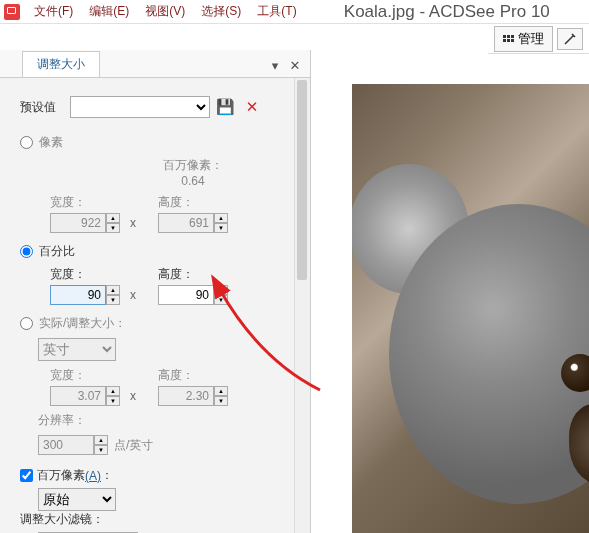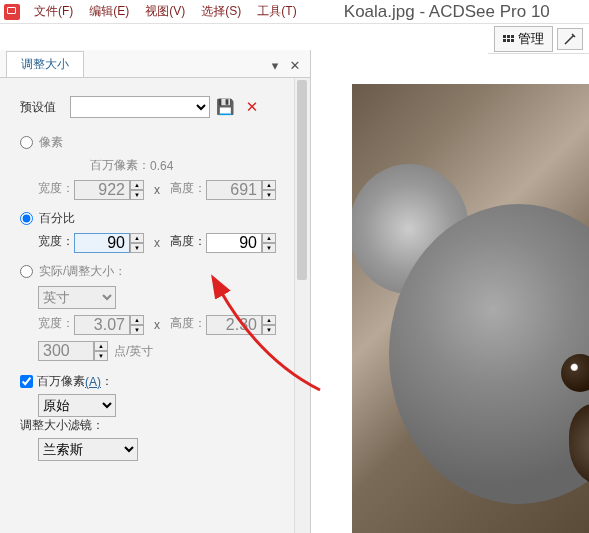--- a/index.html
+++ b/index.html
@@ -7,41 +7,41 @@
   .menubar { height: 24px; background: #fff; display: flex; align-items: center; border-bottom: 1px solid #e0e0e0; padding-left: 4px; }
   .app-icon { width: 16px; height: 16px; background: #e23c3c; border-radius: 2px; margin-right: 6px; position: relative; }
   .app-icon::after { content: ""; position: absolute; top: 3px; left: 3px; width: 7px; height: 5px; border: 1px solid #fff; border-radius: 1px; }
   .menu-item { padding: 3px 8px; cursor: default; color: #7f1d1d; }
   .title-text { flex: 1; text-align: center; color: #555; font-size: 17px; }
   .toolbar-right { position: absolute; right: 0; top: 24px; height: 30px; display: flex; align-items: center; gap: 4px; background: #fff; border-bottom: 1px solid #ddd; padding: 0 6px; }
   .tb-btn { border: 1px solid #bbb; background: #f7f7f7; padding: 3px 8px; display: flex; align-items: center; gap: 4px; cursor: pointer; font-size: 13px; }
   .grid-icon { display: grid; grid-template-columns: repeat(3,3px); grid-template-rows: repeat(2,3px); gap: 1px; }
   .grid-icon span { background: #333; }
   .side-panel { position: absolute; left: 0; top: 50px; width: 311px; height: 483px; background: #f3f3f3; border-right: 1px solid #ccc; }
-  .tab-row { height: 28px; background: #f8f8f8; border-bottom: 1px solid #ccc; display: flex; align-items: flex-end; padding-left: 6px; }
+  .tab-row { height: 28px; background: #f8f8f8; border-bottom: 1px solid #ccc; display: flex; align-items: flex-end; padding-left: 22px; }
   .tab { background: #fff; border: 1px solid #ccc; border-bottom: none; padding: 4px 14px; color: #2a6496; font-size: 12px; cursor: pointer; }
   .tab-controls { margin-left: auto; display: flex; gap: 2px; padding-right: 6px; padding-bottom: 3px; }
   .tab-controls button { background: none; border: none; width: 18px; height: 18px; cursor: pointer; font-size: 13px; color: #555; }
   .panel-body { padding: 10px 14px 10px 20px; color: #333; }
   .preset-row { display: flex; align-items: center; margin: 8px 0 16px; }
   .preset-label { width: 50px; }
   .preset-select { width: 140px; height: 22px; border: 1px solid #aaa; background: #fff; }
   .save-icon, .del-icon { width: 20px; height: 20px; margin-left: 6px; cursor: pointer; display: flex; align-items: center; justify-content: center; font-size: 15px; }
   .save-icon { color: #2a6fbf; }
   .del-icon { color: #d22; }
   .section { margin-bottom: 10px; }
   .radio-row { display: flex; align-items: center; margin-bottom: 6px; }
   .radio-row input[type=radio] { margin-right: 6px; }
-  .mp-row { display: flex; align-items: center; margin-left: 70px; margin-bottom: 6px; }
+  .mp-row { display: flex; align-items: center; margin-left: 70px; margin-bottom: 6px; flex-direction: column; }
   .mp-row .lbl { width: 60px; }
   .dim-row { display: flex; align-items: center; gap: 8px; margin-left: 18px; }
-  .col { display: flex; flex-direction: row; }
+  .col { display: flex; flex-direction: column; margin-left: 12px; }
   .col .lbl { margin-bottom: 2px; }
   .spin { display: flex; align-items: center; }
-  .spin input { width: 56px; height: 20px; border: 1px solid #aaa; text-align: right; padding-right: 4px; font-size: 16px; }
+  .spin input { width: 56px; height: 20px; border: 1px solid #aaa; text-align: right; padding-right: 4px; font-size: 12px; }
   .spin .steps { display: flex; flex-direction: column; }
   .spin button { width: 14px; height: 10px; border: 1px solid #aaa; background: #eee; font-size: 6px; line-height: 6px; cursor: pointer; padding: 0; }
   .x-sep { margin: 0 2px; color: #666; align-self: flex-end; padding-bottom: 3px; }
   .disabled input, .disabled .spin input, .disabled select { background: #eee; color: #888; }
   .disabled { color: #888; }
   .unit-select { width: 78px; height: 23px; border: 1px solid #aaa; margin-left: 18px; }
   .res-row { display: flex; align-items: center; margin-left: 18px; margin-top: 6px; gap: 6px; }
   .res-row input { width: 56px; height: 20px; border: 1px solid #aaa; text-align: left; padding-left: 4px; }
   .check-row { display: flex; align-items: center; margin-top: 12px; }
   .check-row input { margin-right: 4px; }
@@ -196,20 +196,21 @@
           <span class="lbl">高度：</span>
           <div class="spin">
               <input value="2.30" style="">
               <div class="steps">
                 <button>▲</button>
                 <button>▼</button>
               </div>
             </div>
         </div>
       </div>
+      <div style="margin-left:18px;margin-top:6px;">分辨率：</div>
       <div class="res-row">
         <div class="spin">
             <input value="300" style="">
             <div class="steps">
               <button>▲</button>
               <button>▼</button>
             </div>
           </div>
         <span>点/英寸</span>
       </div>

